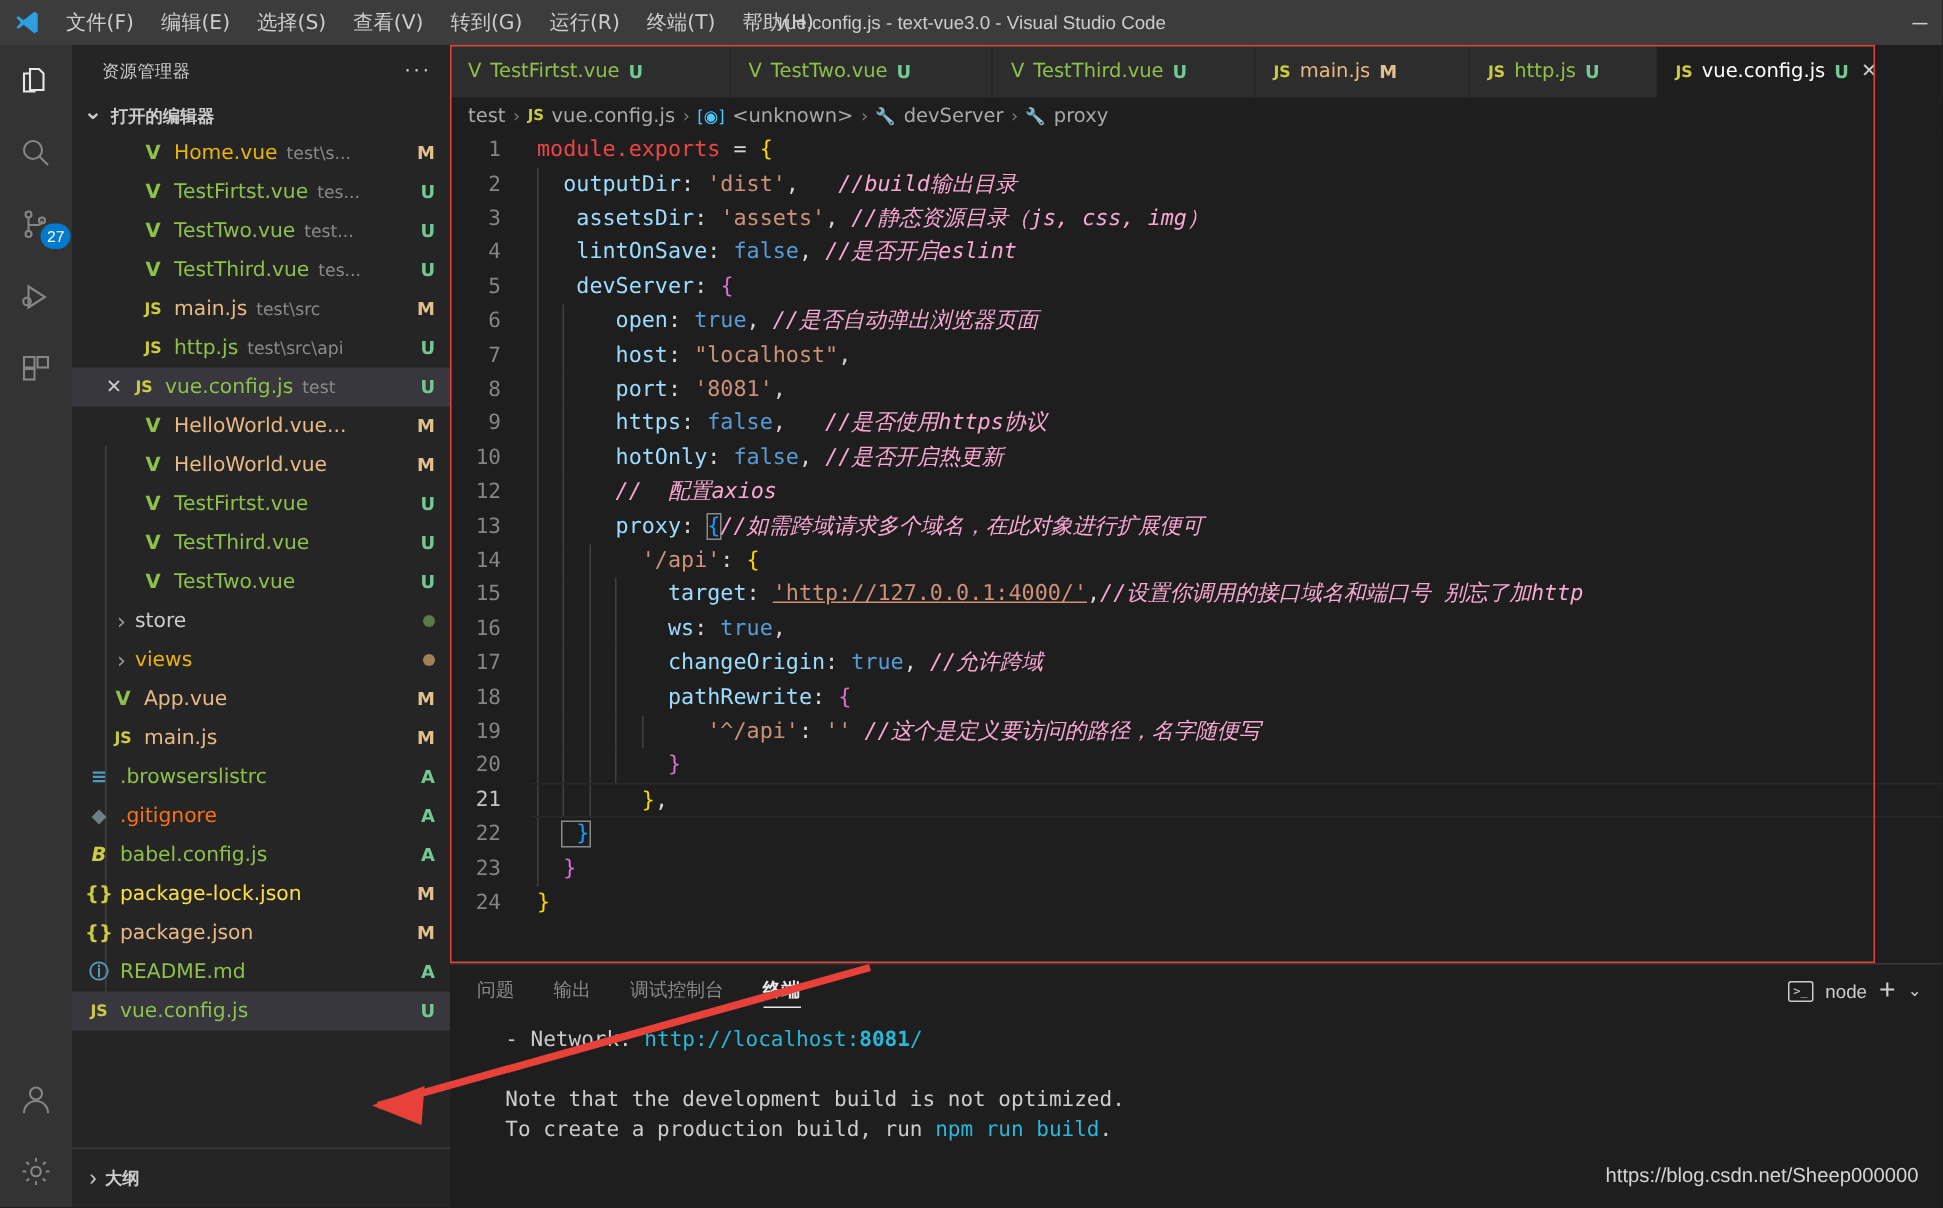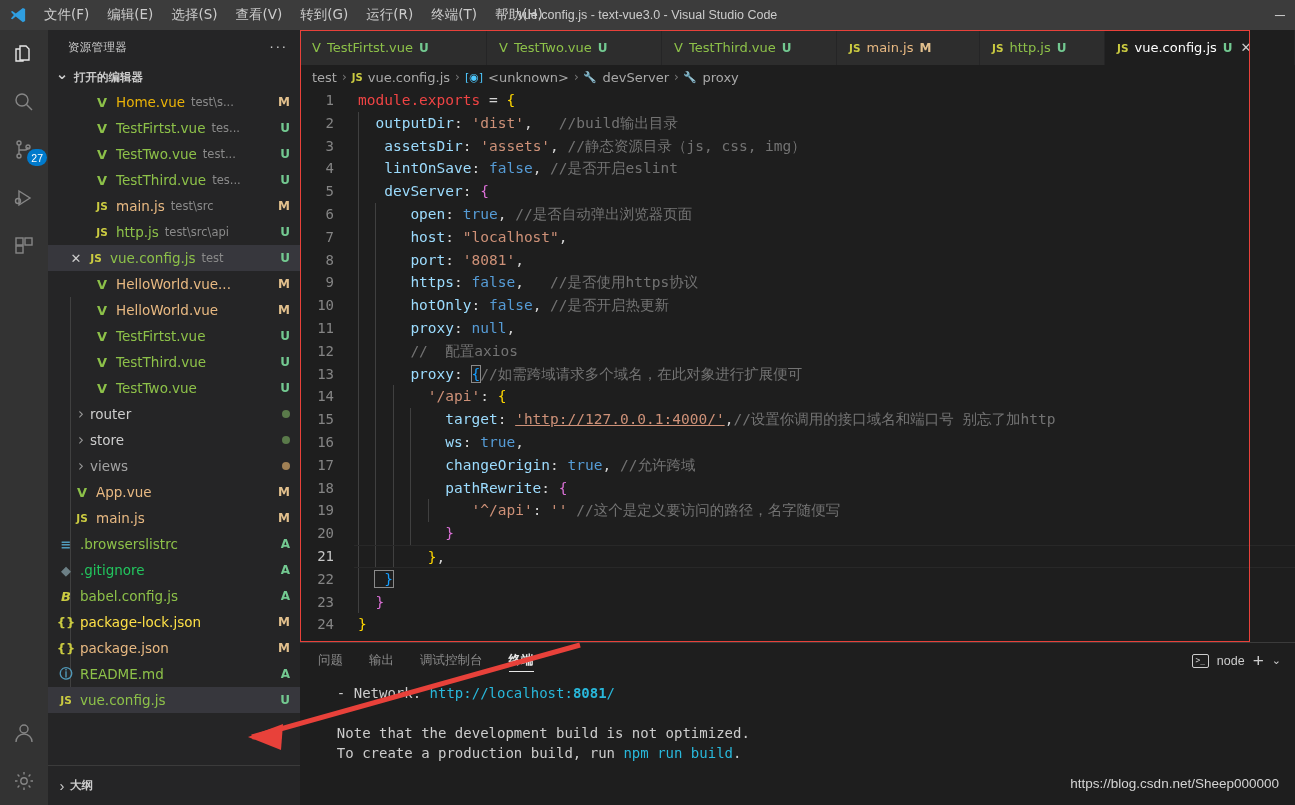--- a/index.html
+++ b/index.html
@@ -141,21 +141,21 @@
   .ln {
     width: 54px; min-width: 54px; text-align: right; padding-right: 20px;
     color: #858585; font-size: 14px;
   }
   .code-line.current .ln { color: #c6c6c6; }
   .code-line.current .ctext { border-top: 1px solid #282828; border-bottom: 1px solid #282828; }
   .ctext { flex: 1; padding-left: 4px; position: relative; }
   .tk-prop { color: #9cdcfe; }
   .tk-str { color: #ce9178; }
   .tk-kw { color: #569cd6; }
-  .tk-com { color: #737373; }
+  .tk-com { color: #f9a8d4; font-style: italic; }
   .tk-op { color: #d4d4d4; }
   .tk-pl { color: #ef4444; }
   .br-y { color: #ffd700; }
   .br-p { color: #da70d6; }
   .br-b { color: #179fff; }
   .url-ul { text-decoration: underline; text-decoration-color: #ce9178; }
   .guide { position: absolute; top: 0; bottom: 0; width: 1px; background: #404040; }
   .bracket-box { outline: 1px solid #8a8a8a; }
 
   .red-border {
@@ -366,52 +366,47 @@
         <span class="fstat st-U">U</span>
       </div>
       <div class="file-row indent-3">
         <span class="file-icon ico-vue">V</span>
         <span class="fname" style="color:#8dc149">TestTwo.vue</span>
         <span class="fstat st-U">U</span>
       </div>
 
       <div class="file-row indent-2">
         <span class="chev right" style="color:#9a9a9a;width:18px"></span>
-        <span class="fname" style="color:#cccccc">router</span>
+        <span class="fname" style="color:#cccccc">store</span>
         <span class="fstat"><span class="dot" style="background:#5a7a4a"></span></span>
       </div>
       <div class="file-row indent-2">
         <span class="chev right" style="color:#9a9a9a;width:18px"></span>
-        <span class="fname" style="color:#cccccc">store</span>
-        <span class="fstat"><span class="dot" style="background:#5a7a4a"></span></span>
-      </div>
-      <div class="file-row indent-2">
-        <span class="chev right" style="color:#9a9a9a;width:18px"></span>
-        <span class="fname" style="color:#a3a3a3">views</span>
+        <span class="fname" style="color:#eab308">views</span>
         <span class="fstat"><span class="dot" style="background:#a08055"></span></span>
       </div>
 
       <div class="file-row indent-2">
         <span class="file-icon ico-vue">V</span>
         <span class="fname" style="color:#e8b982">App.vue</span>
         <span class="fstat st-M">M</span>
       </div>
       <div class="file-row indent-2">
         <span class="file-icon ico-js">JS</span>
         <span class="fname" style="color:#e8b982">main.js</span>
         <span class="fstat st-M">M</span>
       </div>
       <div class="file-row indent-1">
         <span class="file-icon ico-list">≡</span>
         <span class="fname" style="color:#8dc149">.browserslistrc</span>
         <span class="fstat st-A">A</span>
       </div>
       <div class="file-row indent-1">
         <span class="file-icon ico-git">◆</span>
-        <span class="fname" style="color:#22c55e">.gitignore</span>
+        <span class="fname" style="color:#f97316">.gitignore</span>
         <span class="fstat st-A">A</span>
       </div>
       <div class="file-row indent-1">
         <span class="file-icon ico-babel">B</span>
         <span class="fname" style="color:#8dc149">babel.config.js</span>
         <span class="fstat st-A">A</span>
       </div>
       <div class="file-row indent-1">
         <span class="file-icon ico-json">{}</span>
         <span class="fname" style="color:#fde047">package-lock.json</span>
@@ -495,21 +490,20 @@
         <div class="code-line"><div class="ln">1</div><div class="ctext"><span></span><span class="tk-pl">module.exports </span><span class="tk-op">= </span><span class="br-y">{</span></div></div>
         <div class="code-line"><div class="ln">2</div><div class="ctext"><span class="guide" style="left: 4px;"></span><span>  </span><span class="tk-prop">outputDir</span><span class="tk-op">: </span><span class="tk-str">'dist'</span><span class="tk-op">,   </span><span class="tk-com">//build输出目录</span></div></div>
         <div class="code-line"><div class="ln">3</div><div class="ctext"><span class="guide" style="left: 4px;"></span><span>  </span><span class="tk-prop"> assetsDir</span><span class="tk-op">: </span><span class="tk-str">'assets'</span><span class="tk-op">, </span><span class="tk-com">//静态资源目录（js, css, img）</span></div></div>
         <div class="code-line"><div class="ln">4</div><div class="ctext"><span class="guide" style="left: 4px;"></span><span>  </span><span class="tk-prop"> lintOnSave</span><span class="tk-op">: </span><span class="tk-kw">false</span><span class="tk-op">, </span><span class="tk-com">//是否开启eslint</span></div></div>
         <div class="code-line"><div class="ln">5</div><div class="ctext"><span class="guide" style="left: 4px;"></span><span>  </span><span class="tk-prop"> devServer</span><span class="tk-op">: </span><span class="br-p">{</span></div></div>
         <div class="code-line"><div class="ln">6</div><div class="ctext"><span class="guide" style="left: 4px;"></span><span class="guide" style="left: 21.4px;"></span><span>    </span><span class="tk-prop">  open</span><span class="tk-op">: </span><span class="tk-kw">true</span><span class="tk-op">, </span><span class="tk-com">//是否自动弹出浏览器页面</span></div></div>
         <div class="code-line"><div class="ln">7</div><div class="ctext"><span class="guide" style="left: 4px;"></span><span class="guide" style="left: 21.4px;"></span><span>    </span><span class="tk-prop">  host</span><span class="tk-op">: </span><span class="tk-str">"localhost"</span><span class="tk-op">,</span></div></div>
         <div class="code-line"><div class="ln">8</div><div class="ctext"><span class="guide" style="left: 4px;"></span><span class="guide" style="left: 21.4px;"></span><span>    </span><span class="tk-prop">  port</span><span class="tk-op">: </span><span class="tk-str">'8081'</span><span class="tk-op">,</span></div></div>
         <div class="code-line"><div class="ln">9</div><div class="ctext"><span class="guide" style="left: 4px;"></span><span class="guide" style="left: 21.4px;"></span><span>    </span><span class="tk-prop">  https</span><span class="tk-op">: </span><span class="tk-kw">false</span><span class="tk-op">,   </span><span class="tk-com">//是否使用https协议</span></div></div>
         <div class="code-line"><div class="ln">10</div><div class="ctext"><span class="guide" style="left: 4px;"></span><span class="guide" style="left: 21.4px;"></span><span>    </span><span class="tk-prop">  hotOnly</span><span class="tk-op">: </span><span class="tk-kw">false</span><span class="tk-op">, </span><span class="tk-com">//是否开启热更新</span></div></div>
-        <div class="code-line"><div class="ln">11</div><div class="ctext"><span class="guide" style="left: 4px;"></span><span class="guide" style="left: 21.4px;"></span><span>    </span><span class="tk-prop">  proxy</span><span class="tk-op">: </span><span class="tk-kw">null</span><span class="tk-op">,</span></div></div>
         <div class="code-line"><div class="ln">12</div><div class="ctext"><span class="guide" style="left: 4px;"></span><span class="guide" style="left: 21.4px;"></span><span>    </span><span class="tk-com">  //  配置axios</span></div></div>
         <div class="code-line"><div class="ln">13</div><div class="ctext"><span class="guide" style="left: 4px;"></span><span class="guide" style="left: 21.4px;"></span><span>    </span><span class="tk-prop">  proxy</span><span class="tk-op">: </span><span class="br-b bracket-box">{</span><span class="tk-com">//如需跨域请求多个域名，在此对象进行扩展便可</span></div></div>
         <div class="code-line"><div class="ln">14</div><div class="ctext"><span class="guide" style="left: 4px;"></span><span class="guide" style="left: 21.4px;"></span><span class="guide" style="left: 38.8px;"></span><span>      </span><span class="tk-str">  '/api'</span><span class="tk-op">: </span><span class="br-y">{</span></div></div>
         <div class="code-line"><div class="ln">15</div><div class="ctext"><span class="guide" style="left: 4px;"></span><span class="guide" style="left: 21.4px;"></span><span class="guide" style="left: 38.8px;"></span><span class="guide" style="left: 56.2px;"></span><span>        </span><span class="tk-prop">  target</span><span class="tk-op">: </span><span class="tk-str url-ul">'http://127.0.0.1:4000/'</span><span class="tk-op">,</span><span class="tk-com">//设置你调用的接口域名和端口号 别忘了加http</span></div></div>
         <div class="code-line"><div class="ln">16</div><div class="ctext"><span class="guide" style="left: 4px;"></span><span class="guide" style="left: 21.4px;"></span><span class="guide" style="left: 38.8px;"></span><span class="guide" style="left: 56.2px;"></span><span>        </span><span class="tk-prop">  ws</span><span class="tk-op">: </span><span class="tk-kw">true</span><span class="tk-op">,</span></div></div>
         <div class="code-line"><div class="ln">17</div><div class="ctext"><span class="guide" style="left: 4px;"></span><span class="guide" style="left: 21.4px;"></span><span class="guide" style="left: 38.8px;"></span><span class="guide" style="left: 56.2px;"></span><span>        </span><span class="tk-prop">  changeOrigin</span><span class="tk-op">: </span><span class="tk-kw">true</span><span class="tk-op">, </span><span class="tk-com">//允许跨域</span></div></div>
         <div class="code-line"><div class="ln">18</div><div class="ctext"><span class="guide" style="left: 4px;"></span><span class="guide" style="left: 21.4px;"></span><span class="guide" style="left: 38.8px;"></span><span class="guide" style="left: 56.2px;"></span><span>        </span><span class="tk-prop">  pathRewrite</span><span class="tk-op">: </span><span class="br-p">{</span></div></div>
         <div class="code-line"><div class="ln">19</div><div class="ctext"><span class="guide" style="left: 4px;"></span><span class="guide" style="left: 21.4px;"></span><span class="guide" style="left: 38.8px;"></span><span class="guide" style="left: 56.2px;"></span><span class="guide" style="left: 73.6px;"></span><span>          </span><span class="tk-str">   '^/api'</span><span class="tk-op">: </span><span class="tk-str">''</span><span class="tk-op"> </span><span class="tk-com">//这个是定义要访问的路径，名字随便写</span></div></div>
         <div class="code-line"><div class="ln">20</div><div class="ctext"><span class="guide" style="left: 4px;"></span><span class="guide" style="left: 21.4px;"></span><span class="guide" style="left: 38.8px;"></span><span class="guide" style="left: 56.2px;"></span><span>        </span><span class="br-p">  }</span></div></div>
         <div class="code-line current"><div class="ln">21</div><div class="ctext"><span class="guide" style="left: 4px;"></span><span class="guide" style="left: 21.4px;"></span><span class="guide" style="left: 38.8px;"></span><span>      </span><span class="br-y">  }</span><span class="tk-op">,</span></div></div>

